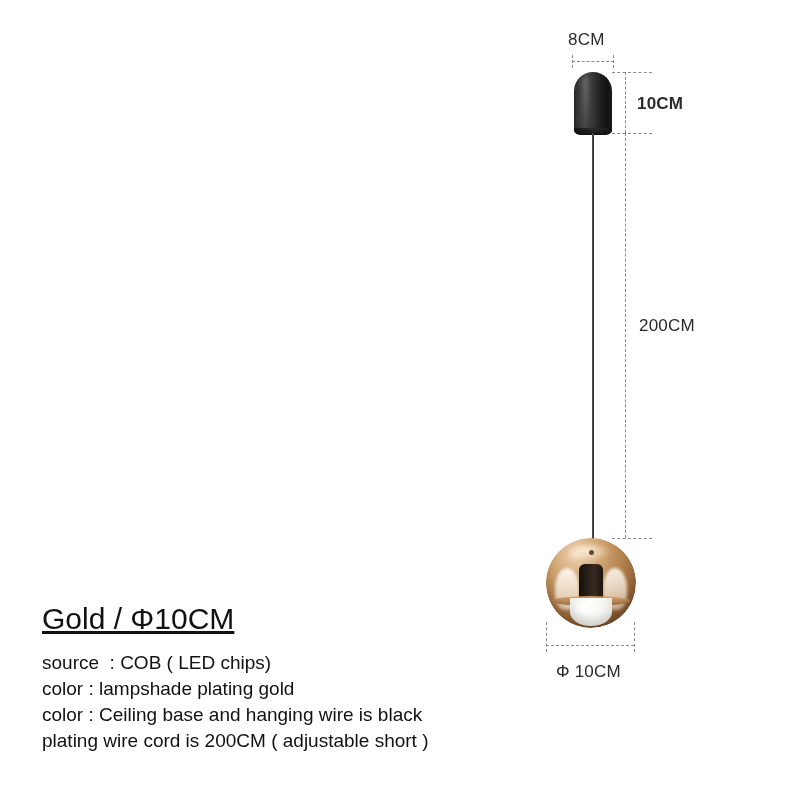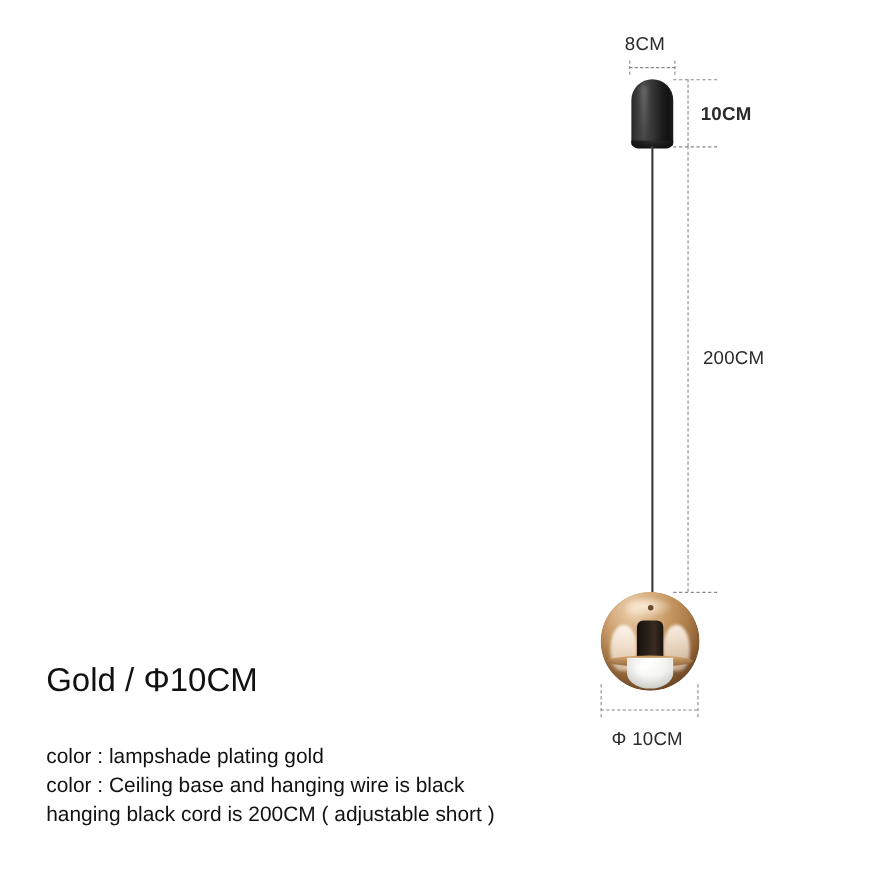--- a/index.html
+++ b/index.html
@@ -220,20 +220,21 @@
 
   
   #title {
     position: absolute;
     left: 42px;
     top: 602px;
     font-size: 30px;
     font-weight: 400;
     color: #111111;
     white-space: nowrap;
+    text-decoration: underline;
   }
   .spec-line {
     position: absolute;
     left: 42px;
     font-size: 19px;
     color: #121212;
     white-space: pre;
   }
 </style>
 </head>
@@ -275,17 +276,18 @@
     <div id="globe-shade"></div>
   </div>
 
   <div class="tick-v" style="left:546px; top:622px; height:30px;"></div>
   <div class="tick-v" style="left:634px; top:622px; height:30px;"></div>
   <div class="dash-h" style="left:546px; top:645px; width:88px;"></div>
   <div class="dim-label" style="left:556px; top:662px;text-align:right;">Φ 10CM</div>
 
   <div id="title">Gold / Φ10CM</div>
 
+  <div class="spec-line" style="top:652px;">source  : COB ( LED chips)</div>
   <div class="spec-line" style="top:704px;">color : Ceiling base and hanging wire is black</div>
   <div class="spec-line" style="top:678px;">color : lampshade plating gold</div>
-  <div class="spec-line" style="top:730px;">hanging black cord is 200CM ( adjustable short )</div>
+  <div class="spec-line" style="top:730px;">plating wire cord is 200CM ( adjustable short )</div>
 
 </div>
 
 </body></html>

